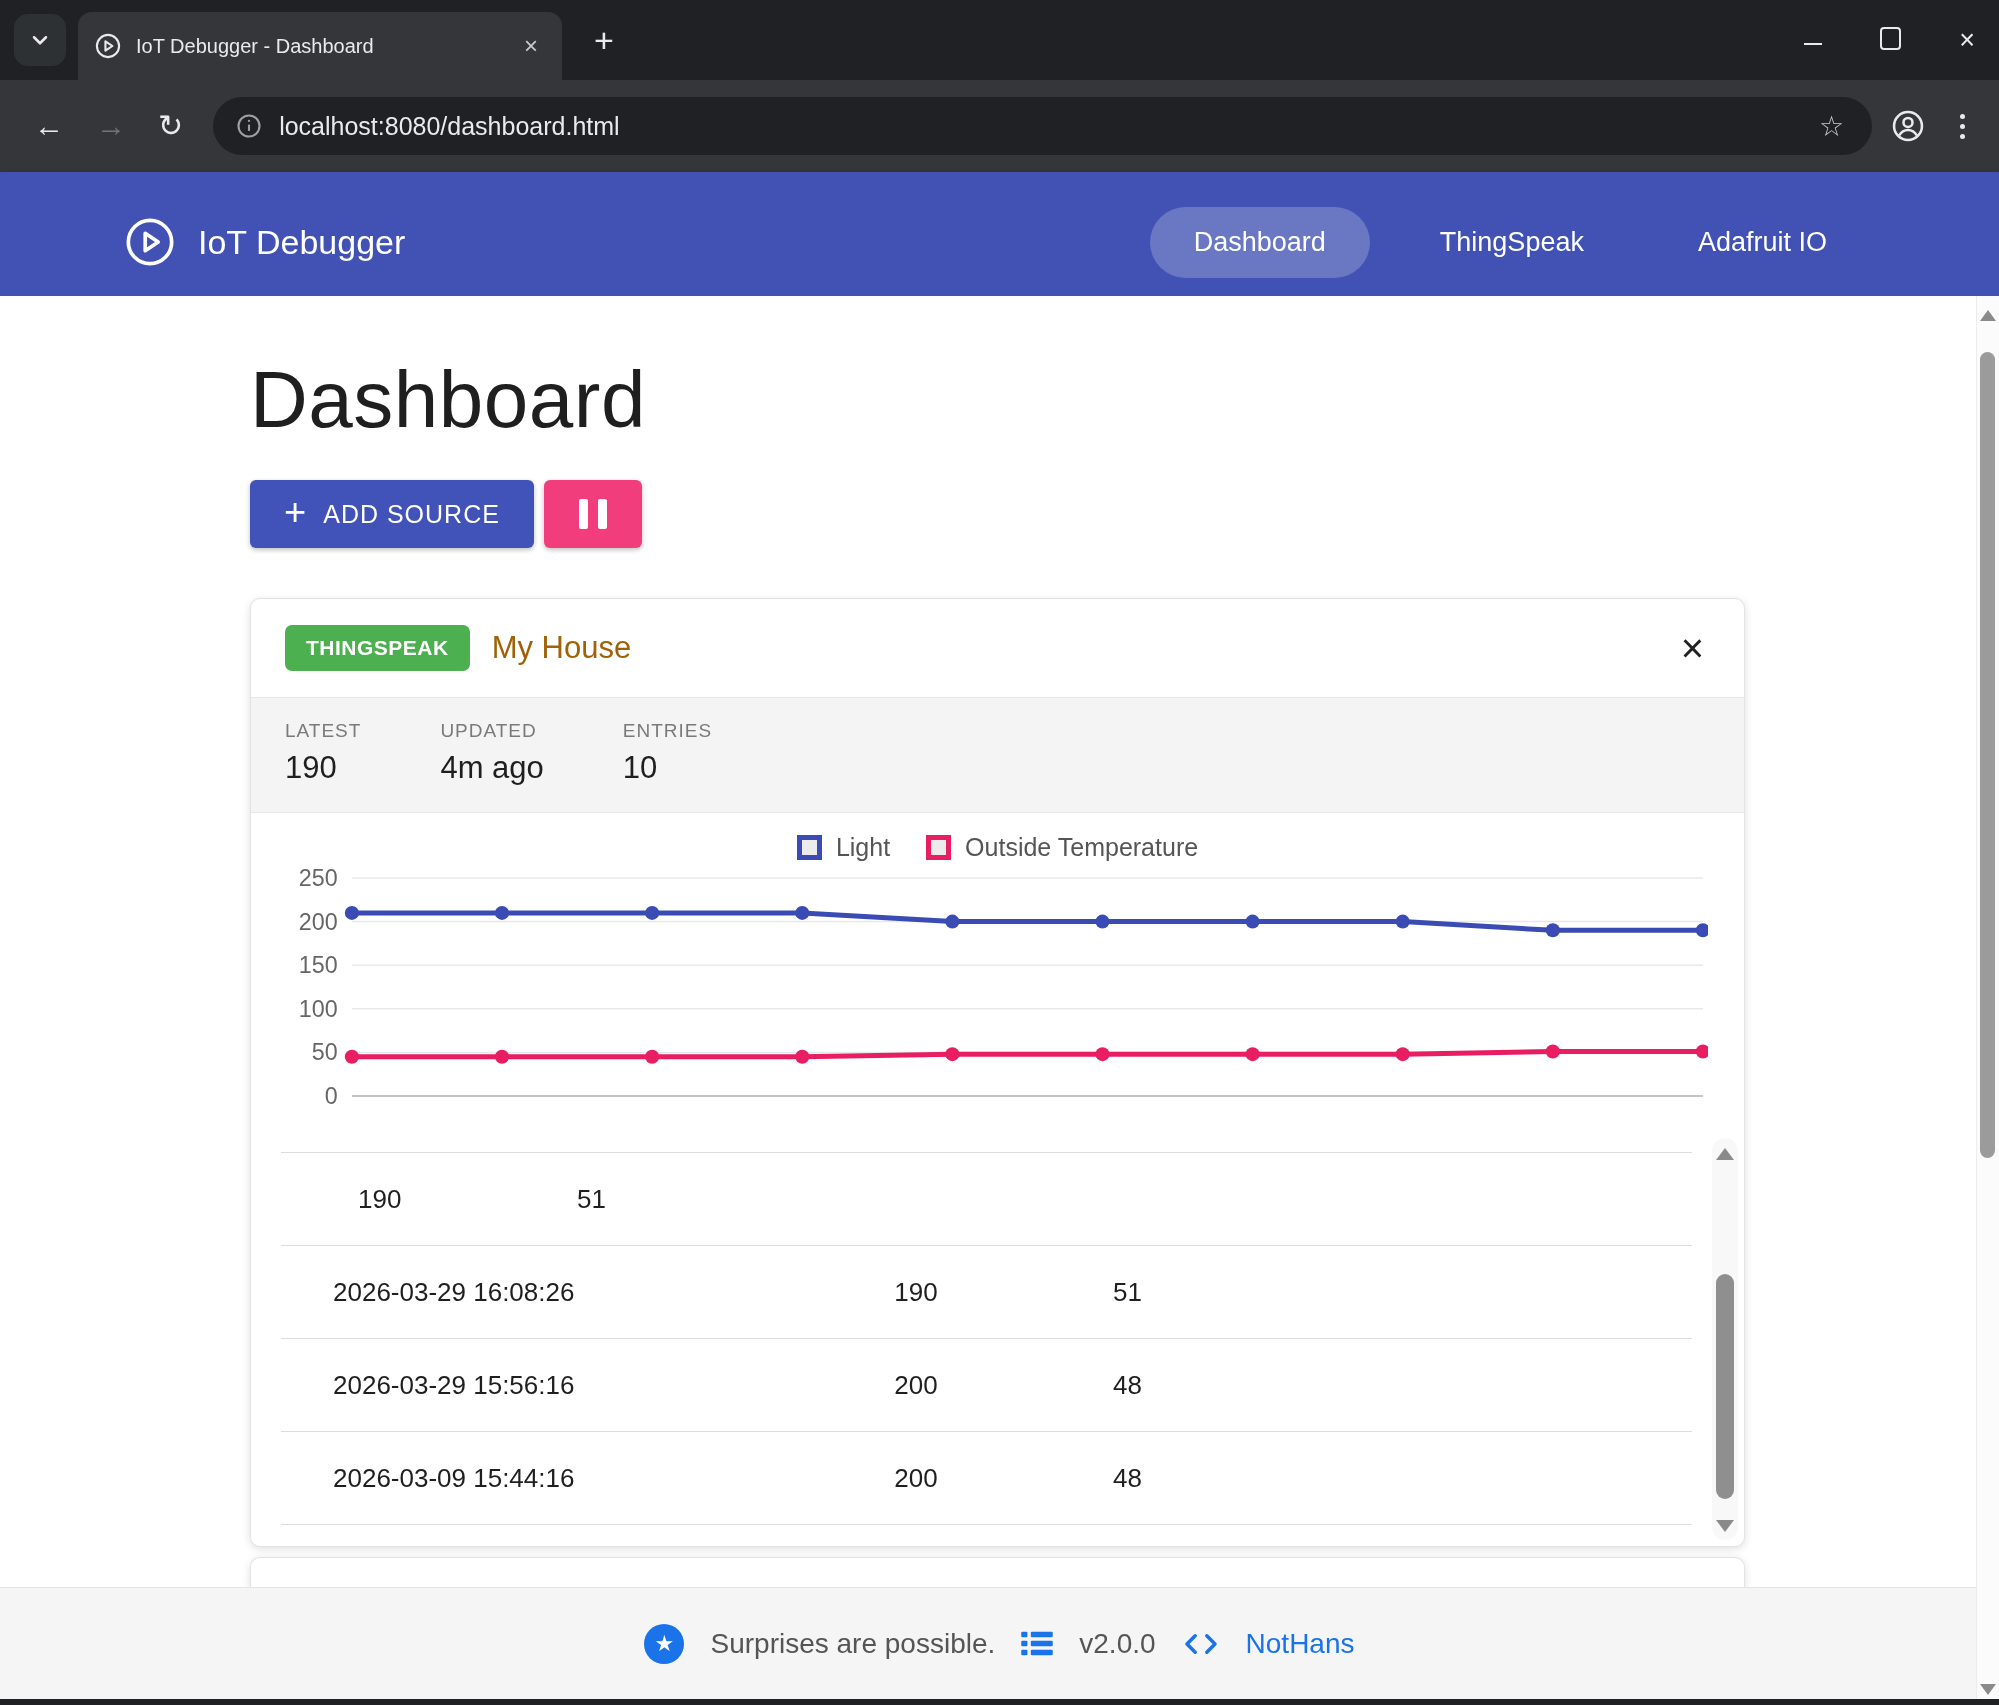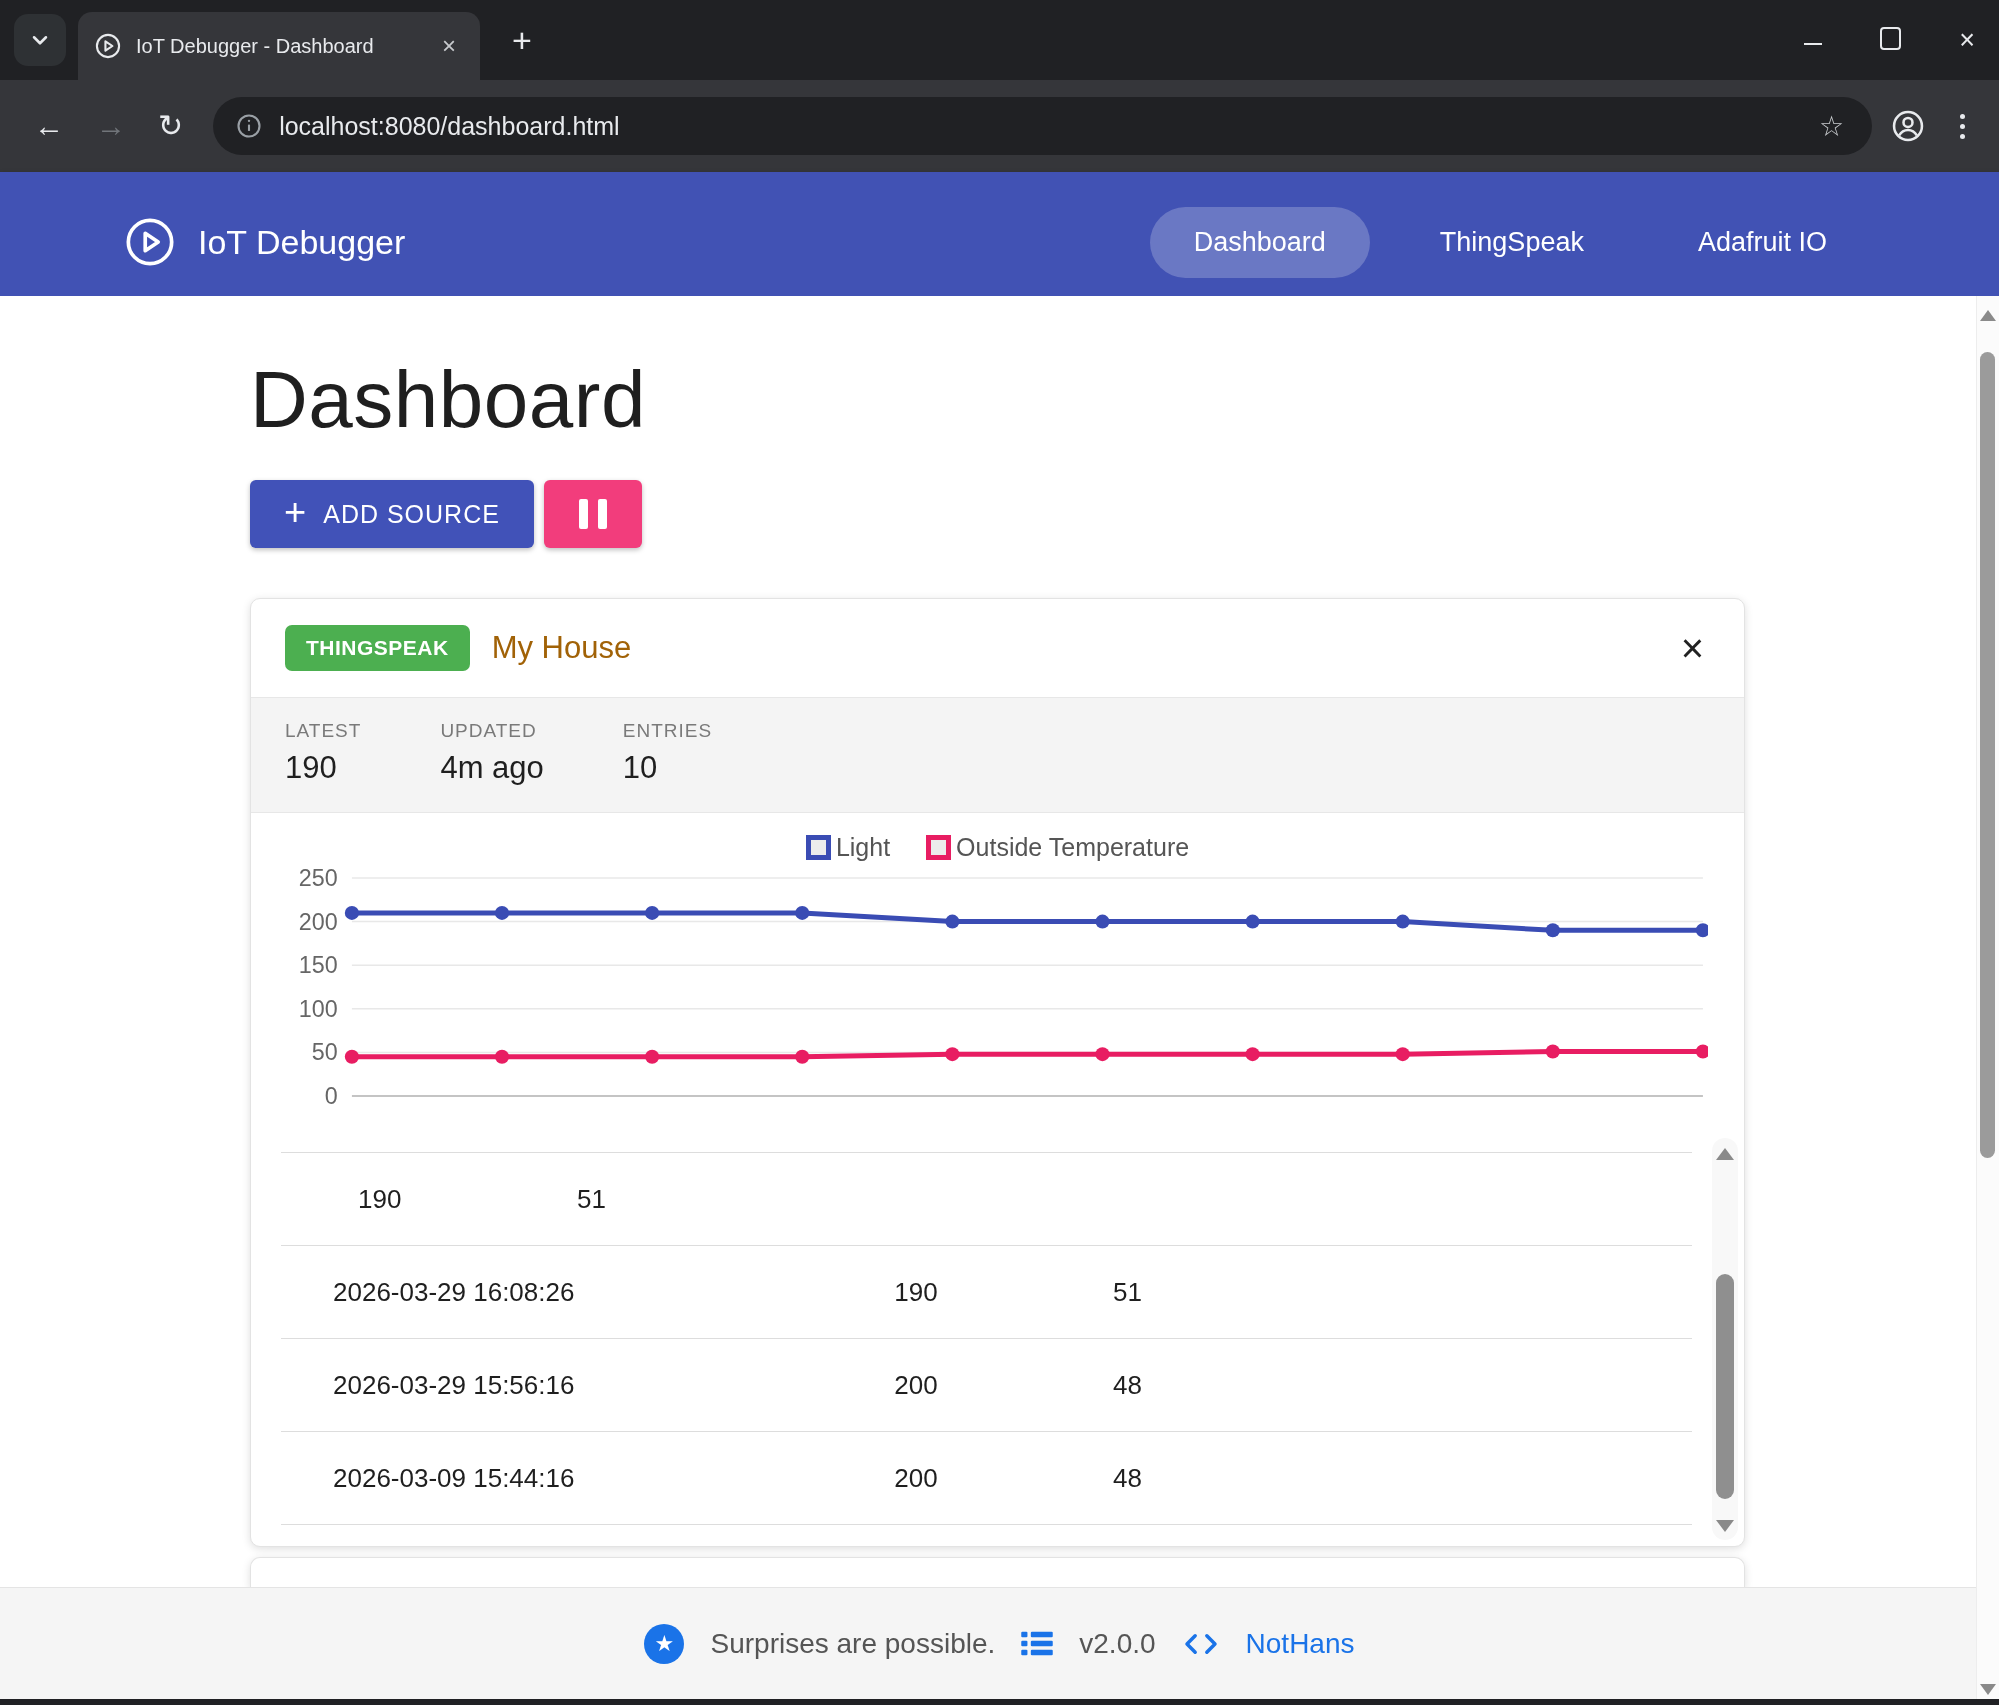--- a/index.html
+++ b/index.html
@@ -3,21 +3,21 @@
 <meta charset="utf-8">
 <style>
   html,body{margin:0;padding:0;}
   body{
     width:1999px;height:1705px;position:relative;overflow:hidden;
     font-family:"Liberation Sans","DejaVu Sans",sans-serif;background:#fff;
   }
   
   .tabstrip{position:absolute;left:0;top:0;width:100%;height:80px;background:#202124;display:flex;align-items:center;}
   .tab-search{width:52px;height:52px;margin-left:14px;border-radius:14px;background:#2e3134;display:flex;align-items:center;justify-content:center;}
-  .tab{margin-left:12px;margin-top:12px;height:68px;width:402px;background:#35363a;border-radius:14px 14px 0 0;display:flex;align-items:center;padding:0 16px;box-sizing:border-box;}
+  .tab{margin-left:12px;margin-top:12px;height:68px;width:484px;background:#35363a;border-radius:14px 14px 0 0;display:flex;align-items:center;padding:0 16px;box-sizing:border-box;}
   .tab-favicon{width:28px;height:28px;flex:0 0 auto;color:#e8eaed;}
   .tab-title{flex:1;margin-left:14px;color:#e8eaed;font-size:20px;white-space:nowrap;overflow:hidden;}
   .tab-close{color:#c7cacd;font-size:24px;padding:4px 8px;line-height:1;}
   .newtab-btn{color:#e8eaed;font-size:34px;font-weight:300;margin-left:22px;padding:0 10px;line-height:1;}
   .win-controls{position:absolute;right:24px;top:0;height:80px;display:flex;align-items:center;gap:58px;}
   .win-min{width:18px;height:2px;background:#e8eaed;display:inline-block;}
   .win-max{width:17px;height:19px;border:2px solid #e8eaed;border-radius:4px;display:inline-block;}
   .win-close{color:#e8eaed;font-size:27px;line-height:1;}
   .toolbar{position:absolute;left:0;top:80px;width:100%;height:92px;background:#35363a;display:flex;align-items:center;}
   .nav-btn{font-size:30px;color:#e8eaed;padding:0 16px;line-height:1;}
@@ -55,21 +55,21 @@
   .card{margin:50px 254px 0 250px;background:#fff;border:1px solid #e3e3e3;border-radius:10px;box-shadow:0 2px 8px rgba(0,0,0,.13);overflow:hidden;}
   .card-header{display:flex;align-items:center;padding:26px 34px;}
   .badge{background:#4caf50;color:#fff;font-weight:bold;font-size:21px;letter-spacing:.5px;padding:11px 21px;border-radius:7px;}
   .card-title{font-size:31px;color:#a16207;margin-left:22px;}
   .card-close{margin-left:auto;font-size:40px;color:#222;line-height:1;padding:0 6px;font-weight:300;}
   .stats{display:flex;gap:79px;background:#f4f4f4;border-top:1px solid #e7e7e7;border-bottom:1px solid #e7e7e7;padding:22px 34px 26px;}
   .stat-label{font-size:19px;color:#7a7a7a;letter-spacing:1px;}
   .stat-value{font-size:31px;color:#1f1f1f;margin-top:8px;}
   .chart-block{padding:20px 36px 6px;}
   .legend{display:flex;justify-content:center;gap:36px;align-items:center;}
-  .legend-item{display:flex;align-items:center;gap:5px;}
+  .legend-item{display:flex;align-items:center;gap:14px;}
   .legend-box{width:25px;height:25px;border:5px solid #888;background:#ececec;box-sizing:border-box;}
   .legend-label{font-size:25px;color:#555;}
   #chart-svg{display:block;width:100%;height:258px;margin-top:6px;}
   
   .table-wrap{position:relative;margin:0 6px 0 30px;height:414px;overflow:hidden;}
   .table-inner{margin-right:46px;}
   .row-sliver{height:20px;border-bottom:1px solid #ddd;}
   .trow{display:flex;align-items:center;height:92px;border-bottom:1px solid #ddd;font-size:26px;color:#1f1f1f;}
   .c-time{width:38%;padding-left:52px;box-sizing:border-box;}
   .c-v1{width:14%;text-align:center;}

